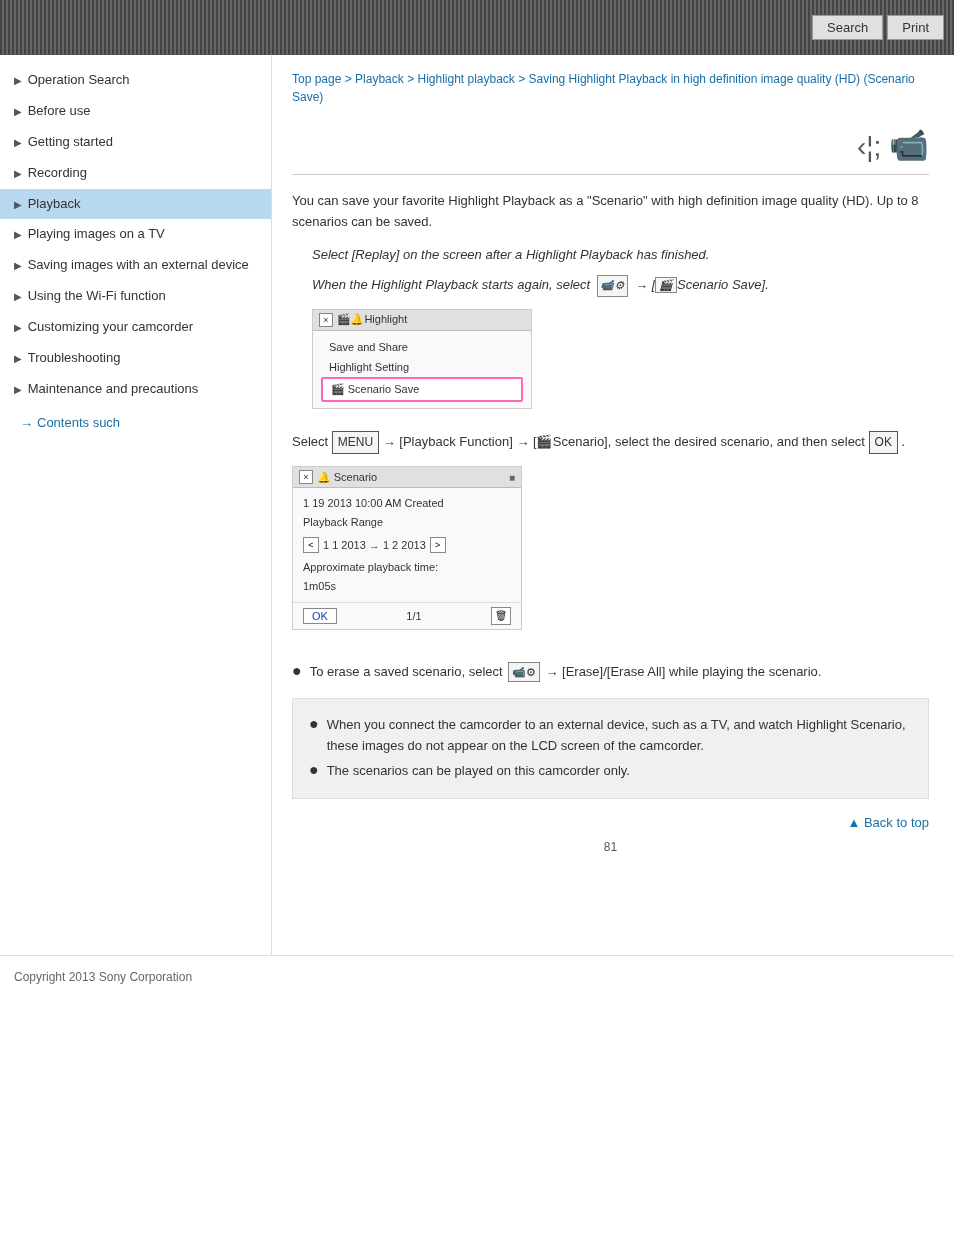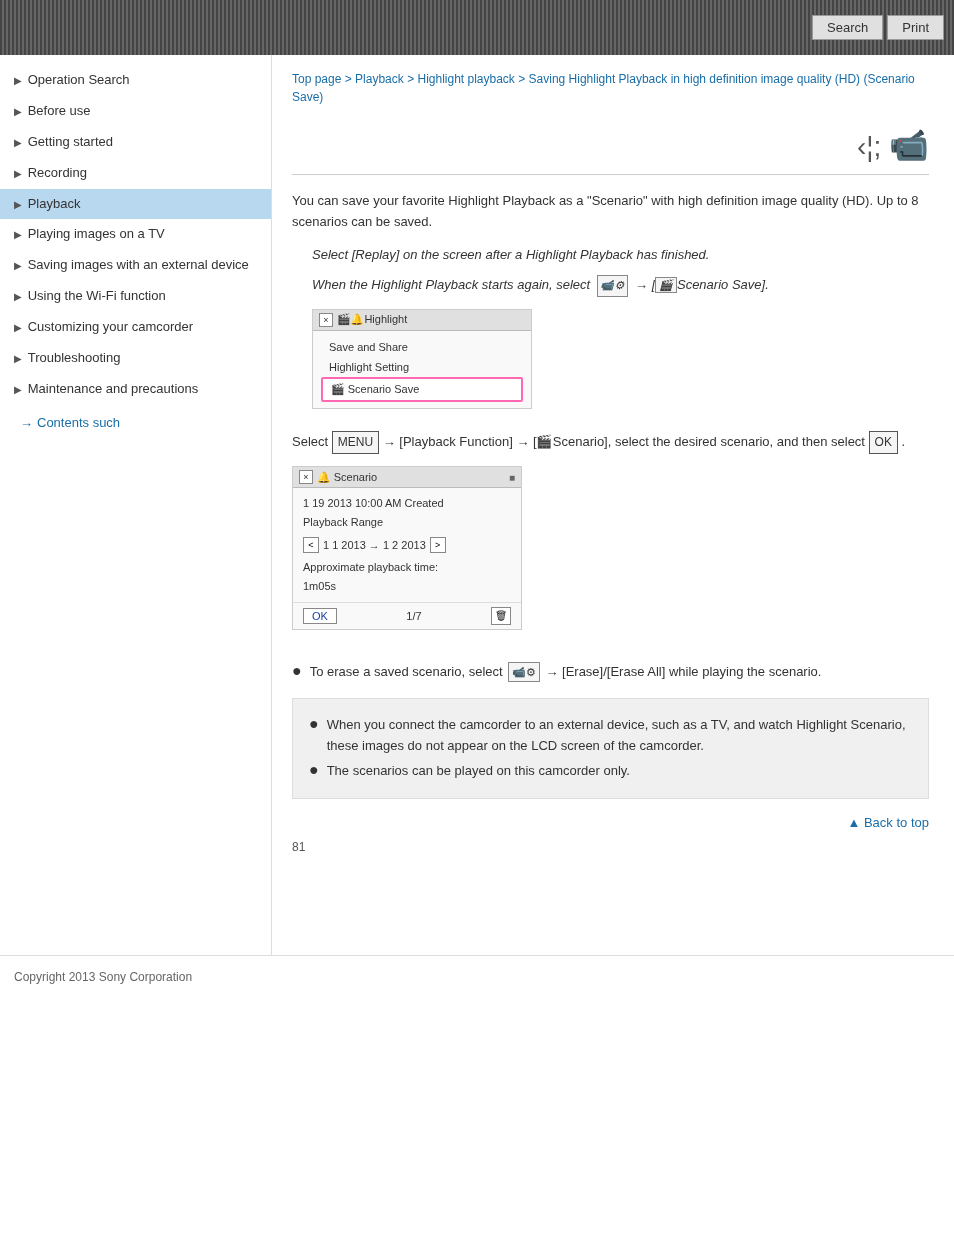--- a/index.html
+++ b/index.html
@@ -326,21 +326,21 @@
     
     .footer {
       border-top: 1px solid #ddd;
       padding: 14px;
       font-size: 12px;
       color: #666;
     }
 
     
     .page-number {
-      text-align: left;
+      text-align: center;
       font-size: 12px;
       color: #555;
       margin: 8px 0;
     }
   </style>
 </head>
 <body>
 
 <div class="header-bar">
   <div class="header-buttons">
@@ -472,21 +472,21 @@
             <div class="scenario-nav-row">
               <button class="scenario-nav-btn">&lt;</button>
               <span>  1  1 2013 → 1  2  2013</span>
               <button class="scenario-nav-btn">&gt;</button>
             </div>
             <div>Approximate playback time:</div>
             <div>1m05s</div>
           </div>
           <div class="scenario-bottom-row">
             <button class="scenario-ok-btn">OK</button>
-            <span class="scenario-page-info">1/7</span>
+            <span class="scenario-page-info">1/1</span>
             <button class="scenario-trash-btn">🗑</button>
           </div>
         </div>
 
       </div>
     </div>
 
     <div class="bullet-item">
       <span class="bullet-dot">●</span>
       <span>

